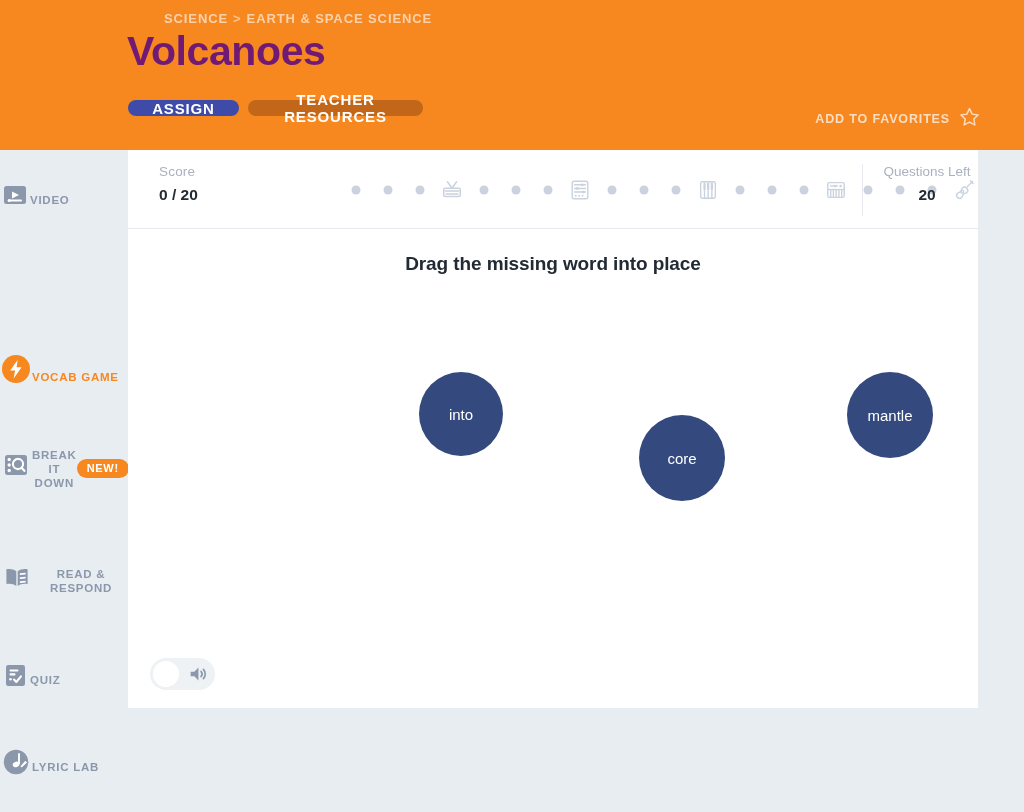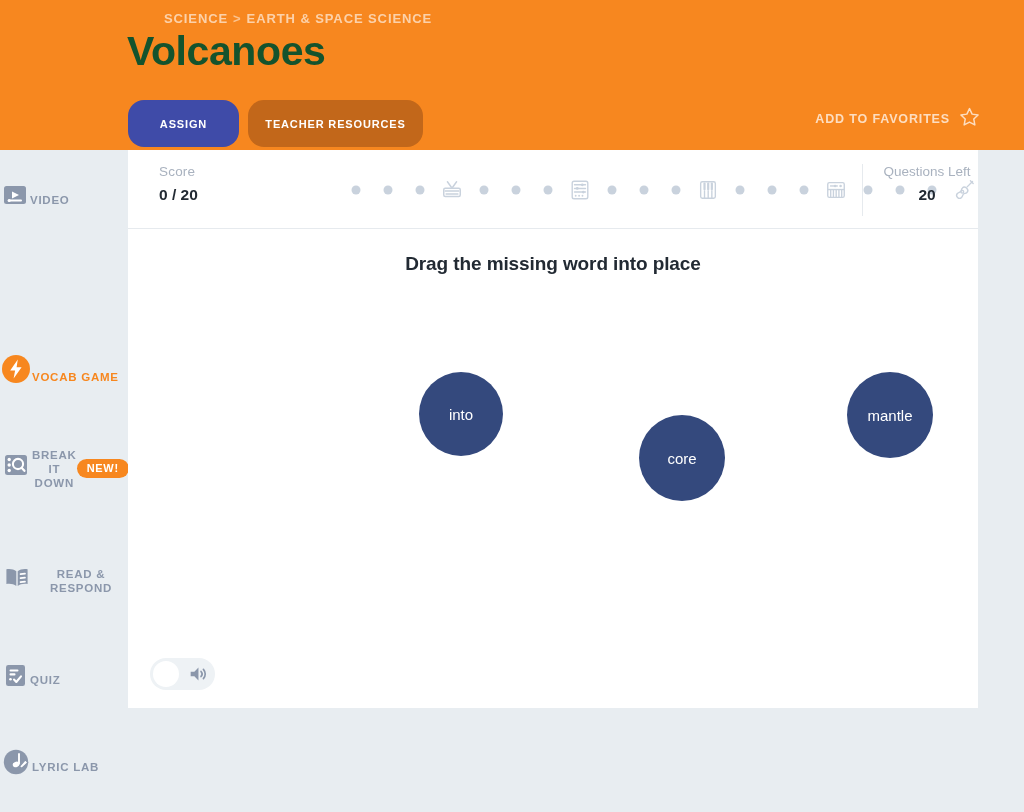--- a/index.html
+++ b/index.html
@@ -20,27 +20,27 @@
   .breadcrumb {
     position: absolute; left: 116px; top: 11px;
     font-size: 13px; font-weight: bold; letter-spacing: .9px;
     color: rgba(255,255,255,.62);
     white-space: nowrap;
     margin-left: 48px;
   }
   .breadcrumb .sep { margin: 0 5px; color: rgba(255,255,255,.5); font-weight: bold; }
   .page-title {
     position: absolute; left: 127px; top: 28px;
-    font-size: 41px; font-weight: bold; color: #14532d;
+    font-size: 41px; font-weight: bold; color: #701a75;
     letter-spacing: -.4px;
   }
   .btn {
-    position: absolute; height: 47px;
+    position: absolute; height: 16px;
     border: none; border-radius: 16px;
-    color: #fff; font-size: 11px; font-weight: bold;
+    color: #fff; font-size: 15px; font-weight: bold;
     letter-spacing: .85px; cursor: pointer;
     display: flex; align-items: center; justify-content: center;
     font-family: "Liberation Sans", sans-serif;
   }
   .btn-assign { left: 128px; top: 100px; width: 111px; background: #3f4ba8; }
   .btn-teacher { left: 248px; top: 100px; width: 175px; background: #c2671a; }
 
   .favorites {
     position: absolute; right: 44px; top: 106px;
     display: flex; align-items: center; gap: 9px;

